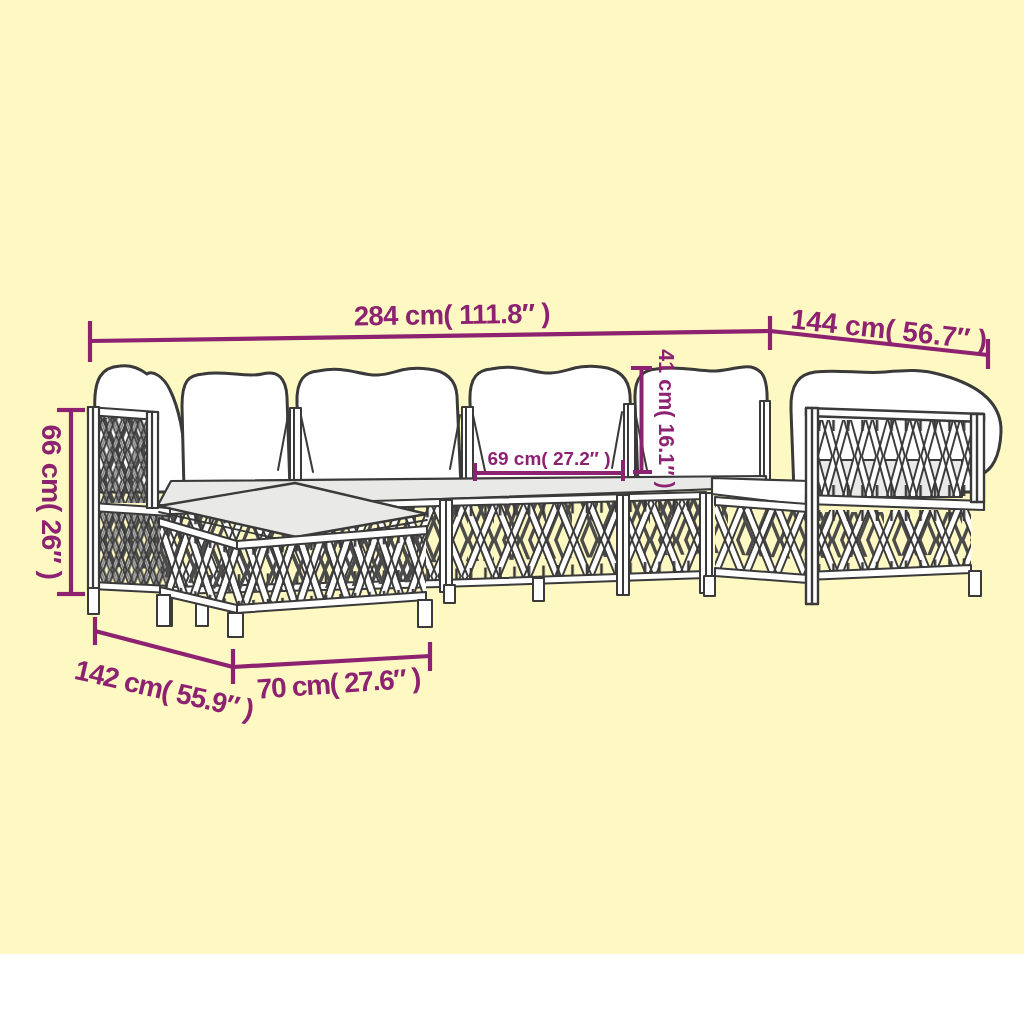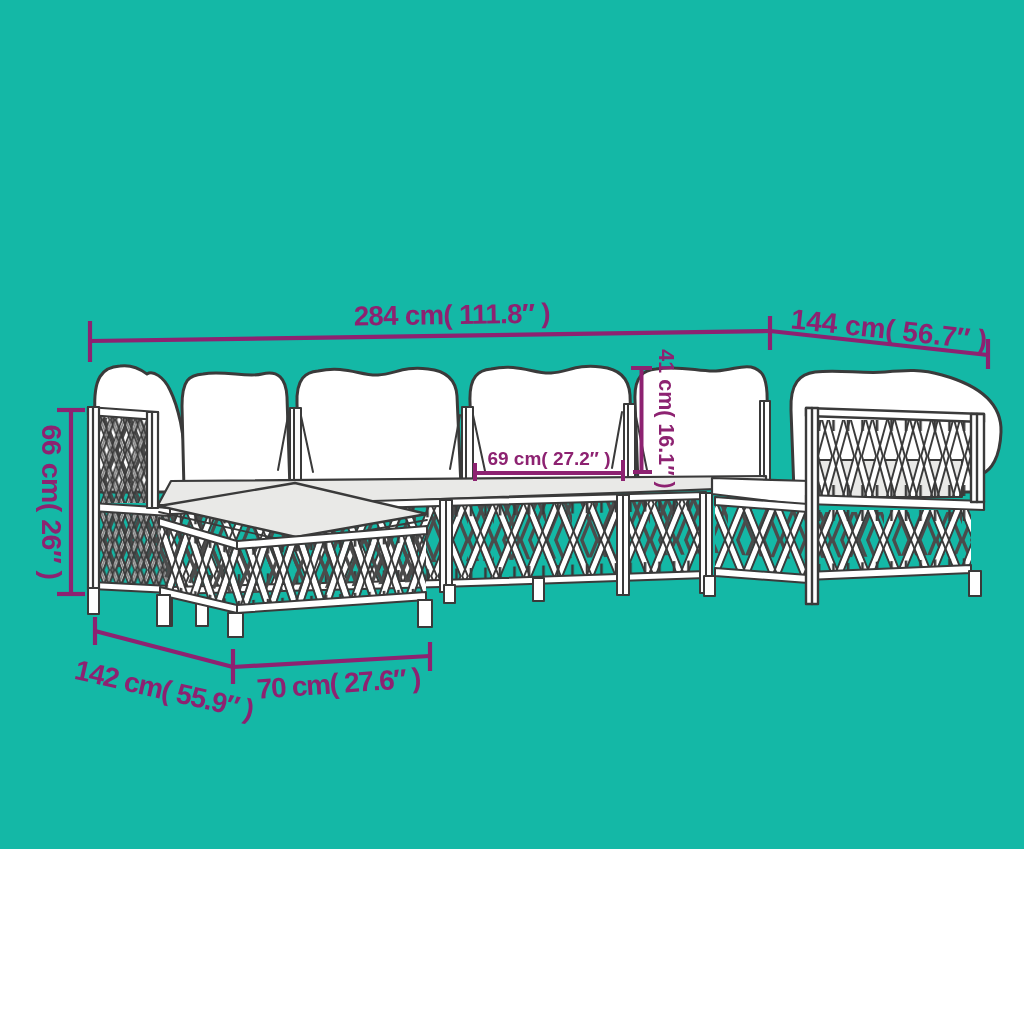--- a/index.html
+++ b/index.html
@@ -1,16 +1,16 @@
 <!DOCTYPE html>
 <html><head>
 <meta charset="utf-8">
 <style>
 html,body{margin:0;padding:0;background:#ffffff;}
-#page{width:1024px;height:849px;position:relative;background:#14b8a6;overflow:hidden;}
+#page{width:1024px;height:954px;position:relative;background:#fef9c3;overflow:hidden;}
 text{font-family:"Liberation Sans",sans-serif;font-weight:bold;fill:#8d2271;}
 </style>
 </head>
 <body>
 <div id="page">
 <svg width="1024" height="1024" viewBox="0 0 1024 1024">
 <defs>
 <pattern id="latApron" width="31" height="72" patternUnits="userSpaceOnUse">
   <g fill="none">
     <line x1="0" y1="-2" x2="31" y2="74" stroke="#ffffff" stroke-width="5.5"></line>

